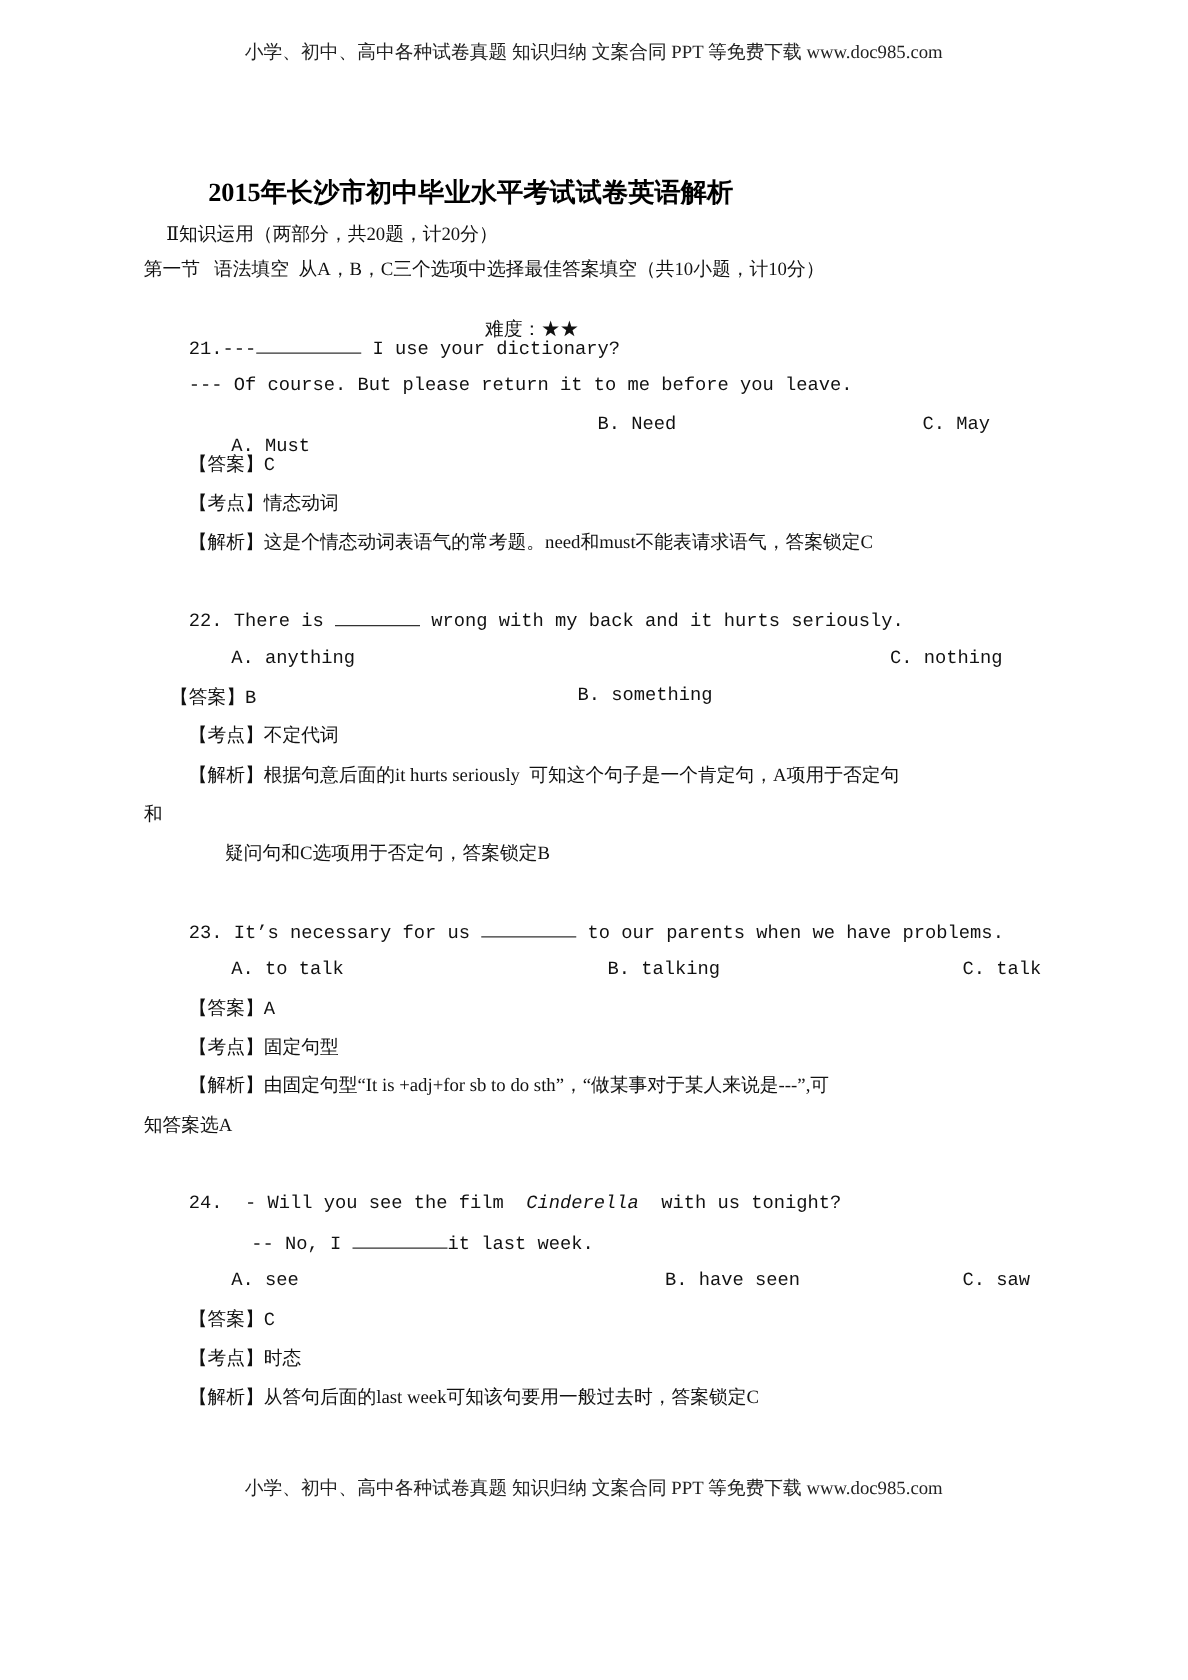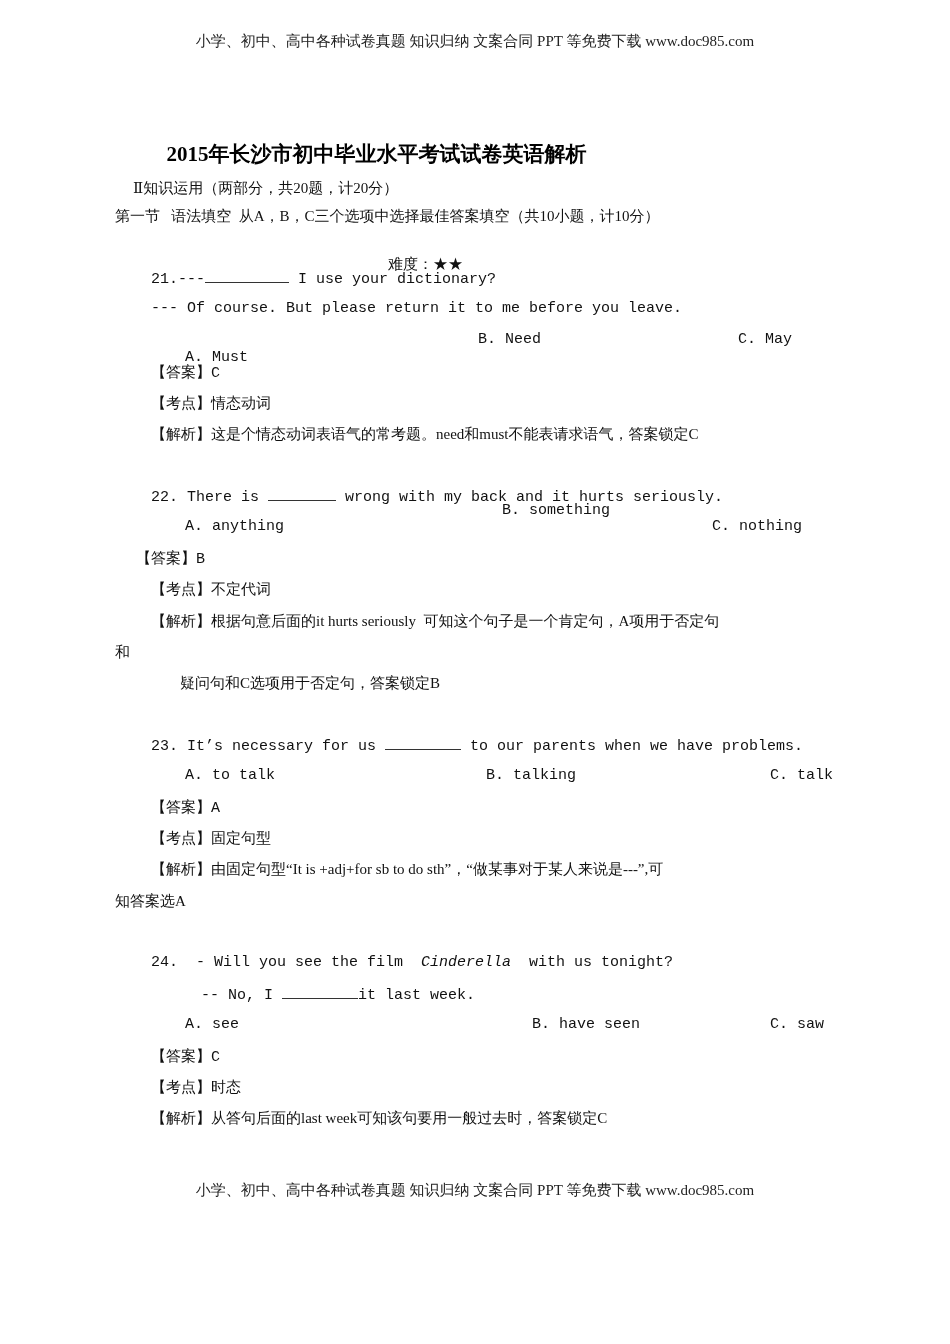--- a/index.html
+++ b/index.html
@@ -28,21 +28,21 @@
 <div class="line mono" style="left:151px; top:299px;">--- Of course. But please return it to me before you leave.</div>
 <div class="opt mono" style="left:185px; top:330px;margin-top:18px;">A. Must</div>
 <div class="opt mono" style="left:478px; top:330px;">B. Need</div>
 <div class="opt mono" style="left:738px; top:330px;">C. May</div>
 <div class="line serif" style="left:151px; top:362px;"><span>【答案】</span><span class="mono">C</span></div>
 <div class="line serif" style="left:151px; top:393px;"><span>【考点】</span><span>情态动词</span></div>
 <div class="line serif" style="left:151px; top:424px;"><span>【解析】</span><span>这是个情态动词表语气的常考题。need和must不能表请求语气，答案锁定C</span></div>
 
 <div class="line mono" style="left:151px; top:486px;"><span>22. There is </span><span class="blank" style="width:68px;"></span><span> wrong with my back and it hurts seriously.</span></div>
 <div class="opt mono" style="left:185px; top:517px;">A. anything</div>
-<div class="opt mono" style="left:462px; top:501px;margin-left:40px;">B. something</div>
+<div class="opt mono" style="left:462px; top:547px;">B. something</div>
 <div class="opt mono" style="left:712px; top:517px;">C. nothing</div>
 <div class="line serif" style="left:136px; top:548px;"><span>【答案】</span><span class="mono">B</span></div>
 <div class="line serif" style="left:151px; top:579px;"><span>【考点】</span><span>不定代词</span></div>
 <div class="line serif" style="left:151px; top:611px;"><span>【解析】</span><span>根据句意后面的it hurts seriously  可知这个句子是一个肯定句，A项用于否定句</span></div>
 <div class="line serif" style="left:115px; top:642px;">和</div>
 <div class="line serif" style="left:180px; top:673px;">疑问句和C选项用于否定句，答案锁定B</div>
 
 <div class="line mono" style="left:151px; top:735px;"><span>23. It’s necessary for us </span><span class="blank" style="width:76px;"></span><span> to our parents when we have problems.</span></div>
 <div class="opt mono" style="left:185px; top:766px;">A. to talk</div>
 <div class="opt mono" style="left:486px; top:766px;">B. talking</div>

